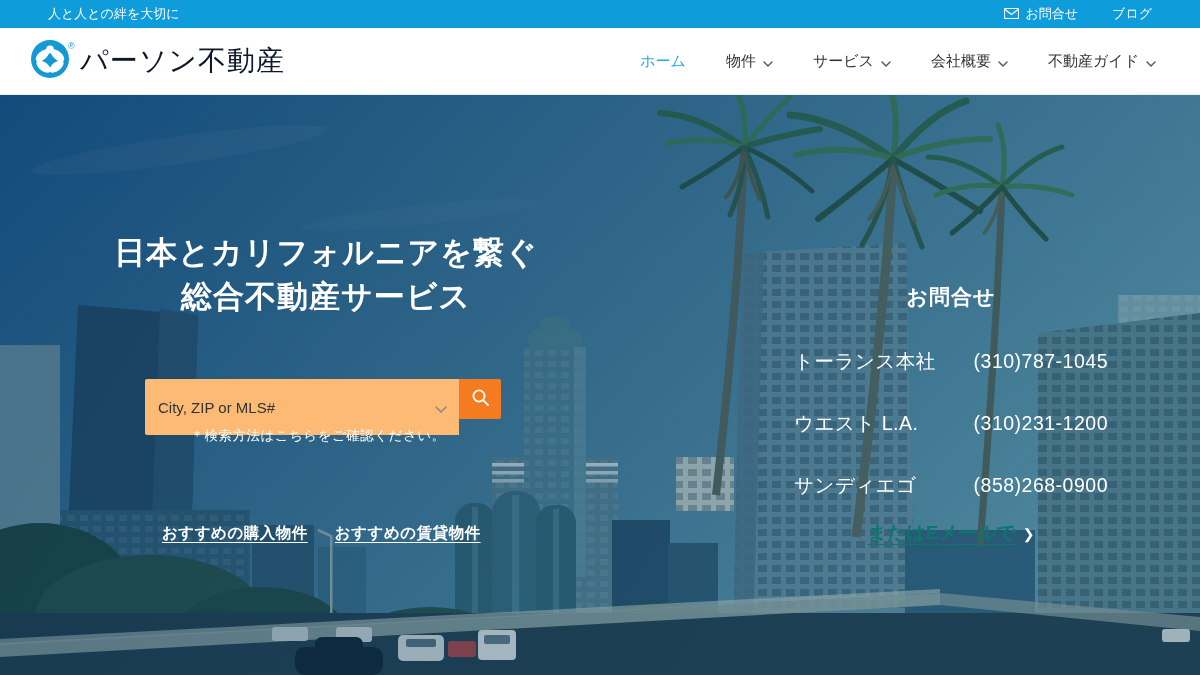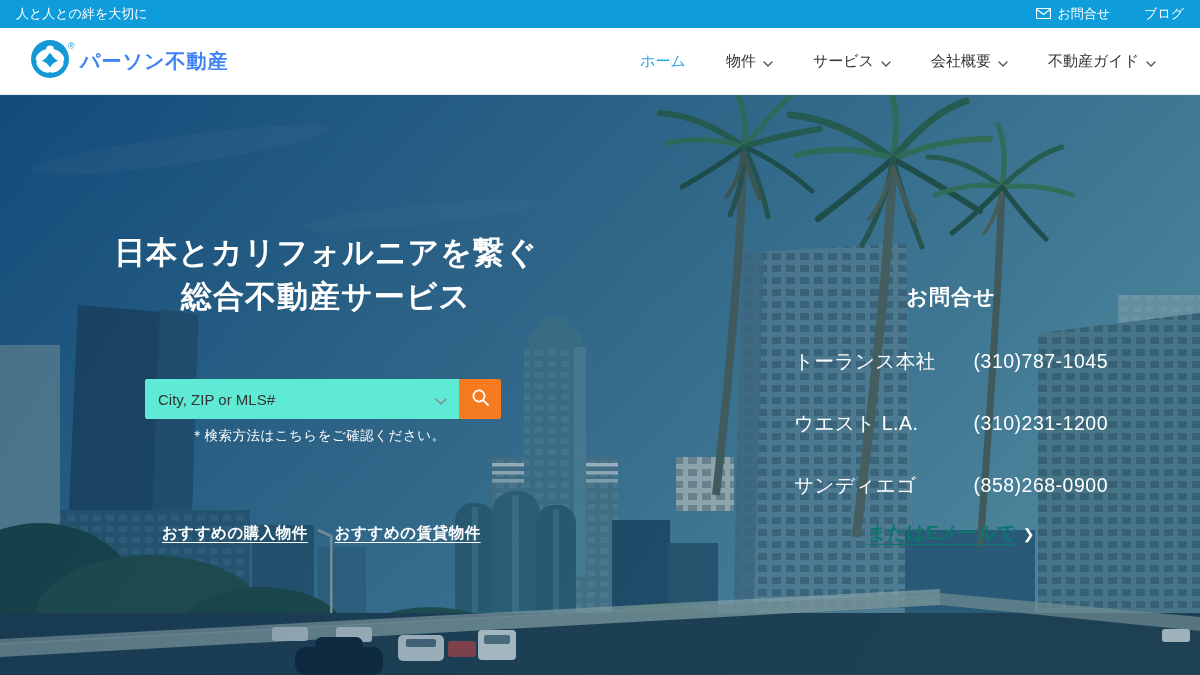--- a/index.html
+++ b/index.html
@@ -1,46 +1,46 @@
 <!DOCTYPE html>
 <html><head>
 <meta charset="utf-8">
 <style>
   * { margin:0; padding:0; box-sizing:border-box; }
   html,body { width:1200px; height:675px; overflow:hidden; font-family:"Liberation Sans","DejaVu Sans",sans-serif; background:#fff; }
   .page { position:relative; width:1200px; height:675px; }
 
   
   .topbar { position:absolute; top:0; left:0; width:1200px; height:28px; background:#0f9cdb; color:#fff;
-            display:flex; align-items:center; justify-content:space-between; padding:0 16px; font-size:13px; }
+            display:flex; align-items:center; justify-content:space-between; padding:0 48px; font-size:13px; }
   .topbar-right { display:flex; align-items:center; gap:34px; }
   .topbar a, .topbar .tb-link { color:#fff; text-decoration:none; display:flex; align-items:center; gap:6px; cursor:pointer; }
 
   
   .header { position:absolute; top:28px; left:0; width:1200px; height:67px; background:#fff;
             display:flex; align-items:center; justify-content:space-between; padding:0 30px 0 30px;
             border-bottom:1px solid #e9eef1; }
   .brand { display:flex; align-items:center; gap:10px; cursor:pointer; position:relative; }
-  .brand-name { color:#3b82f6; font-size:20px; font-weight:bold; letter-spacing:1px; }
+  .brand-name { color:#0f172a; font-size:28px; font-weight:normal; letter-spacing:1px; }
   .reg-mark { position:absolute; left:38px; top:2px; color:#1899d5; font-size:9px; }
   .nav { display:flex; align-items:center; gap:40px; margin-right:14px; }
   .nav-item { display:flex; align-items:center; gap:7px; font-size:15px; color:#333; cursor:pointer; }
   .nav-item.active { color:#2aa9e0; }
   .chev { display:inline-block; }
 
   
   .hero { position:absolute; top:95px; left:0; width:1200px; height:580px; overflow:hidden; }
   .hero-bg { position:absolute; top:0; left:0; }
   .hero-content { position:absolute; inset:0;border-radius:9px; }
 
   .hero-heading { position:absolute; left:110px; top:136px; width:432px; text-align:center;
                   color:#fff; font-size:31px; font-weight:bold; line-height:44px; letter-spacing:1px; }
 
   .search-row { position:absolute; left:145px; top:284px; display:flex; height:40px; }
-  .search-select { width:314px; height:40px; background:#5eead4; border:none; border-radius:2px 0 0 2px;
+  .search-select { width:314px; height:56px; background:#fdba74; border:none; border-radius:2px 0 0 2px;
                    display:flex; align-items:center; justify-content:space-between; padding:0 12px 0 13px;
                    font-size:15px; color:#333; cursor:pointer; }
   .search-btn { width:42px; height:40px; background:#f57b20; border:none; border-radius:0 2px 2px 0;
                 display:flex; align-items:center; justify-content:center; cursor:pointer; }
 
   .search-note { position:absolute; left:161px; top:332px; width:314px; text-align:center;
                  color:#fff; font-size:13.5px; letter-spacing:.5px; }
 
   .hero-links { position:absolute; left:162px; top:428px; display:flex; gap:27px; }
   .hero-link { color:#fff; font-size:15.5px; font-weight:bold; letter-spacing:.5px;

